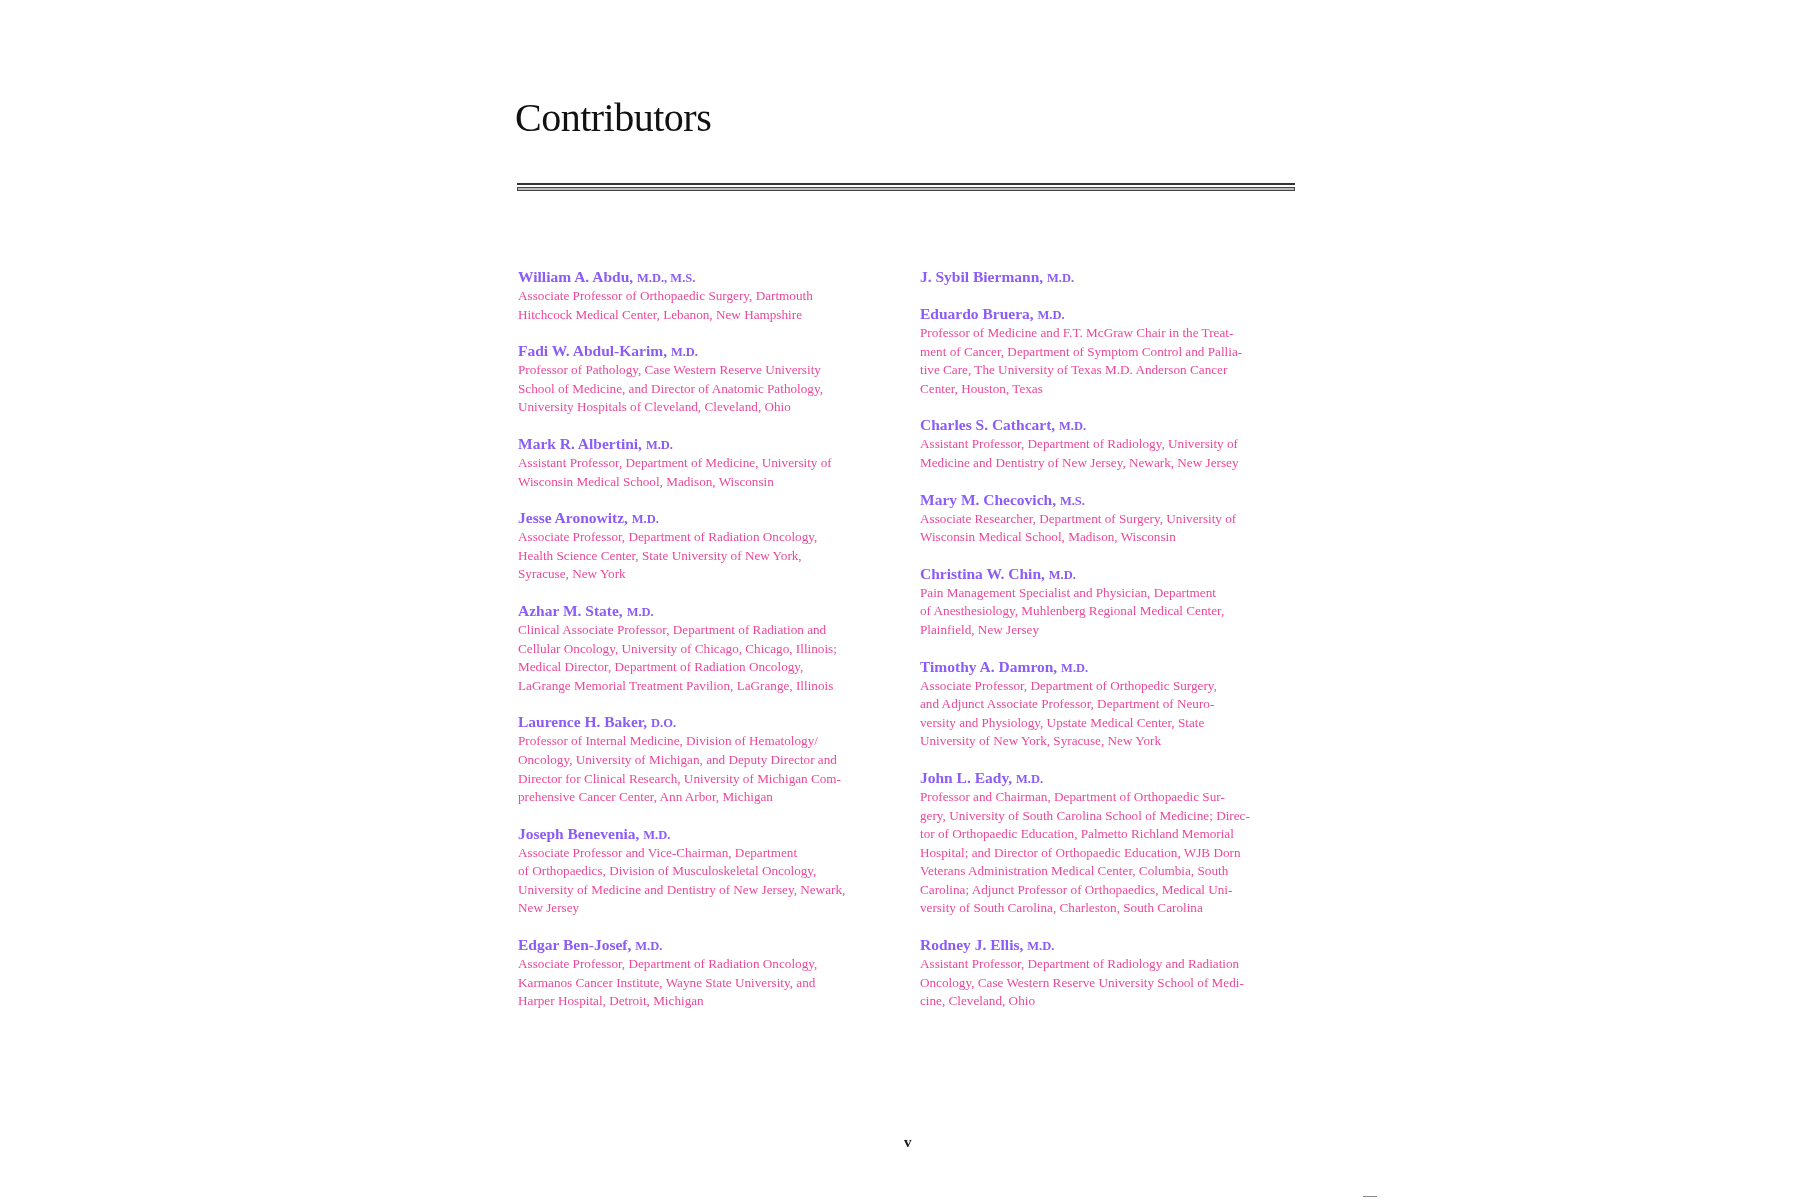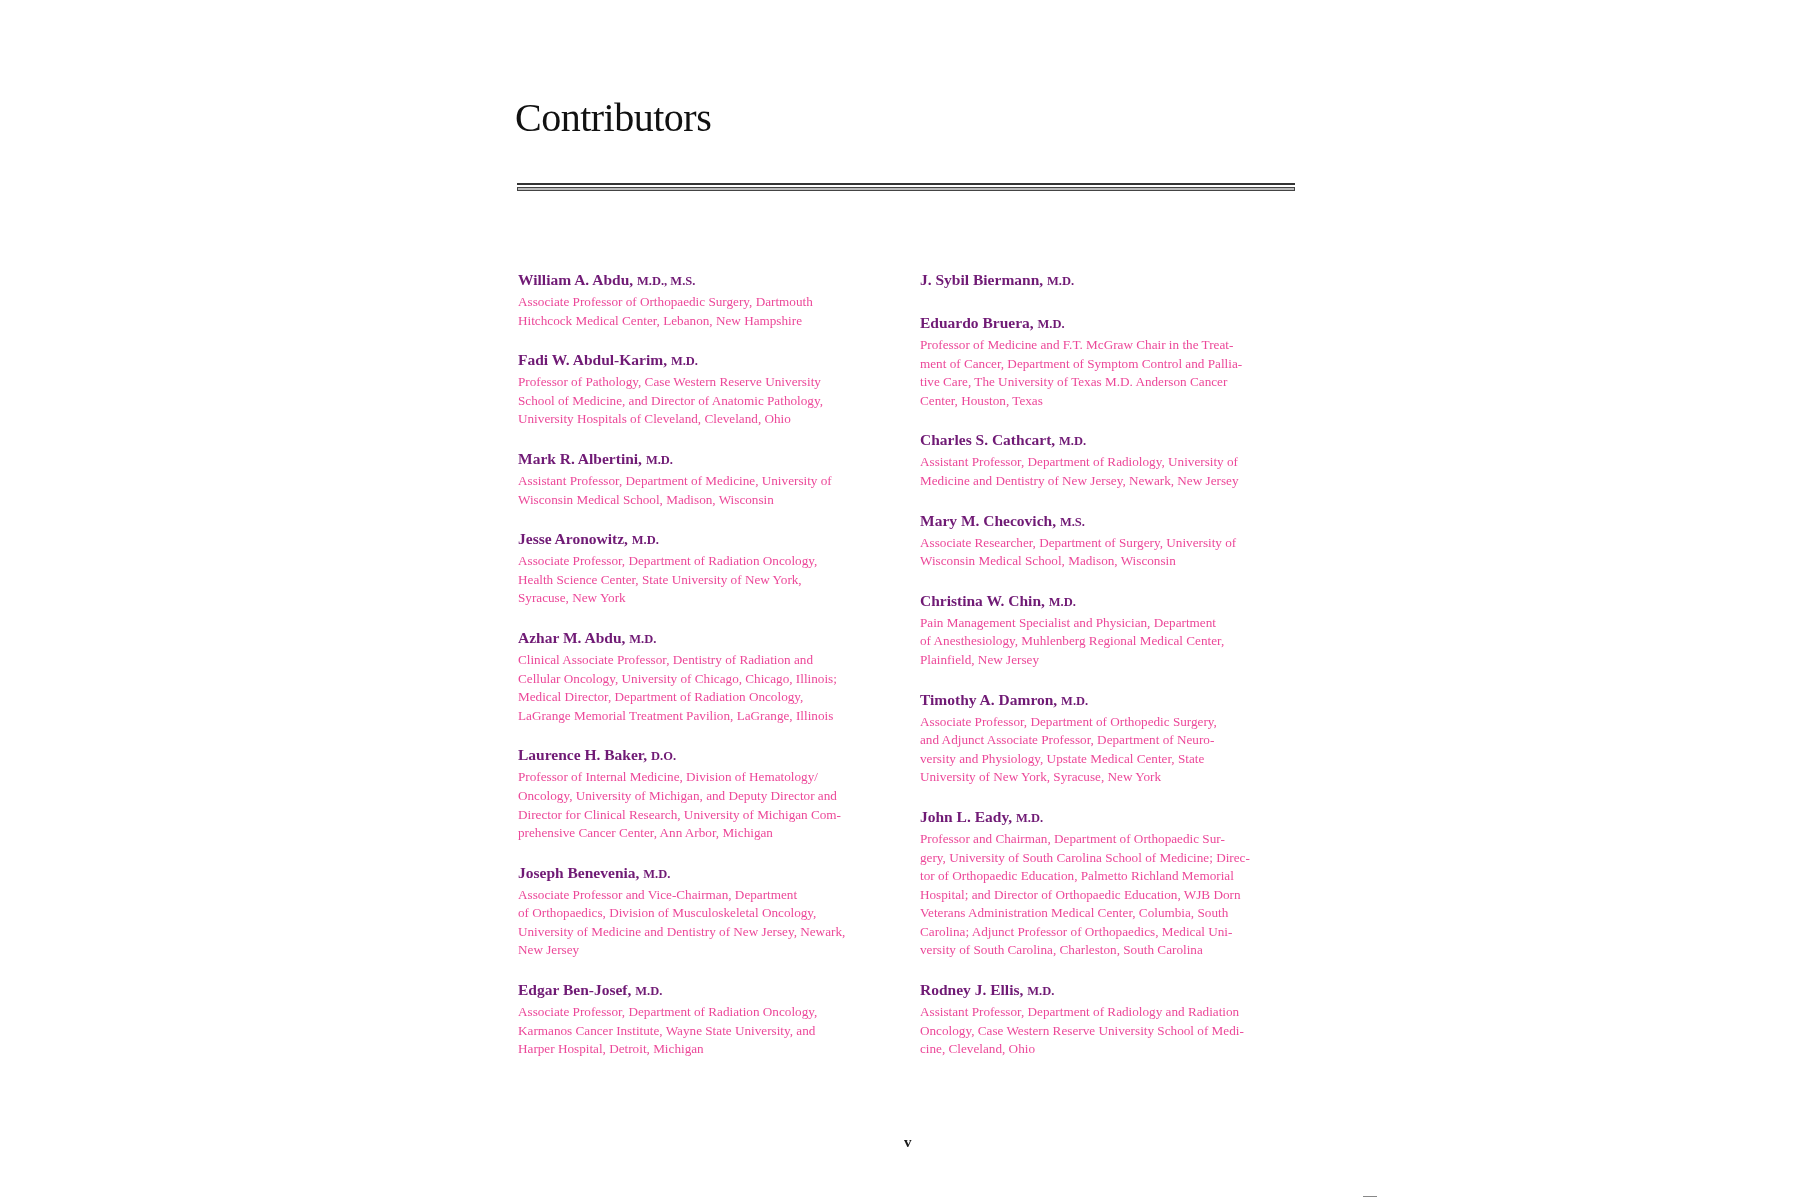--- a/index.html
+++ b/index.html
@@ -7,21 +7,21 @@
          font-family: "Liberation Serif", "DejaVu Serif", serif; color: #1a1a1a; }
   .title { position: absolute; left: 515px; top: 98px; font-size: 40px; font-weight: normal;
            letter-spacing: -0.5px; color: #111; margin: 0; line-height: 1; }
   .rule { position: absolute; left: 517px; width: 778px; top: 183px; height: 10px; }
   .rule .l1 { position: absolute; left: 0; right: 0; top: 0; height: 2px; background: #333; }
   .rule .l2 { position: absolute; left: 0; right: 0; top: 4px; height: 4px; border: 1px solid #444; background: #bbb; box-sizing: border-box; }
   .col { position: absolute; top: 268px; width: 370px; }
   .col.left { left: 518px; }
   .col.right { left: 920px; width: 380px; }
   .entry { margin-bottom: 18px; }
-  .name { font-size: 15.5px; font-weight: bold; line-height: 23px; color: #701a75; }
+  .name { font-size: 15.5px; font-weight: bold; line-height: 18px; color: #8b5cf6; }
   .cred { font-size: 12.5px; font-weight: bold; }
   .aff { font-size: 13.2px; line-height: 18.6px; color: #ec4899; }
   .aff span { display: block; white-space: nowrap; }
   .pagenum { position: absolute; left: 904px; top: 1134px; font-size: 15px; font-weight: bold; }
   .mark { position: absolute; left: 1363px; top: 1196px; width: 14px; height: 1px; background: #888; }
 </style>
 </head>
 <body>
 
 <h1 class="title">Contributors</h1>
@@ -55,23 +55,23 @@
     </div>
     <div class="entry">
       <div class="name"><span>Jesse Aronowitz,</span> <span class="cred">M.D.</span></div>
       <div class="aff">
         <span>Associate Professor, Department of Radiation Oncology,</span>
         <span>Health Science Center, State University of New York,</span>
         <span>Syracuse, New York</span>
       </div>
     </div>
     <div class="entry">
-      <div class="name"><span>Azhar M. Abdu,</span> <span class="cred">M.D.</span></div>
+      <div class="name"><span>Azhar M. State,</span> <span class="cred">M.D.</span></div>
       <div class="aff">
-        <span>Clinical Associate Professor, Dentistry of Radiation and</span>
+        <span>Clinical Associate Professor, Department of Radiation and</span>
         <span>Cellular Oncology, University of Chicago, Chicago, Illinois;</span>
         <span>Medical Director, Department of Radiation Oncology,</span>
         <span>LaGrange Memorial Treatment Pavilion, LaGrange, Illinois</span>
       </div>
     </div>
     <div class="entry">
       <div class="name"><span>Laurence H. Baker,</span> <span class="cred">D.O.</span></div>
       <div class="aff">
         <span>Professor of Internal Medicine, Division of Hematology/</span>
         <span>Oncology, University of Michigan, and Deputy Director and</span>

